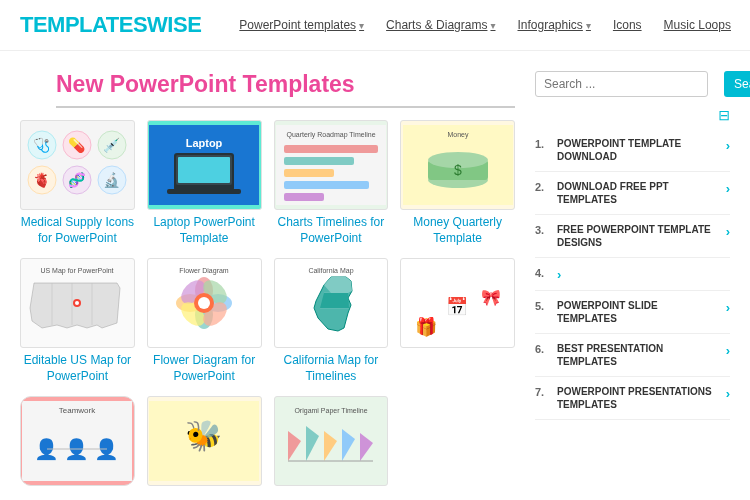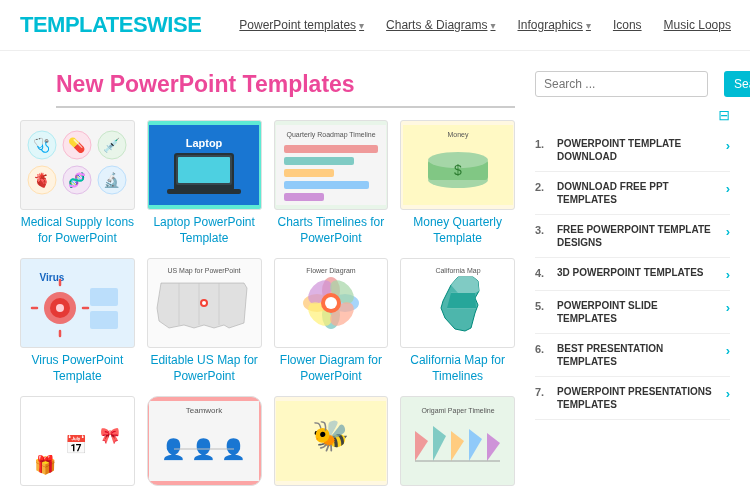--- a/index.html
+++ b/index.html
@@ -258,41 +258,20 @@
 
             <ellipse cx="55" cy="55" rx="30" ry="8" fill="#a5d6a7"></ellipse>
             <rect x="25" y="35" width="60" height="20" rx="3" fill="#81c784"></rect>
             <ellipse cx="55" cy="35" rx="30" ry="8" fill="#a5d6a7"></ellipse>
             <text x="55" y="50" text-anchor="middle" font-size="14" fill="#2e7d32">$</text>
           </svg>
         </div>
         <a class="template-link">Money Quarterly Template</a>
       </div>
 
-      <div class="template-item">
-        <div class="template-thumb thumb-virus">
-          <svg width="110" height="80" viewBox="0 0 110 80">
-            <rect width="110" height="80" fill="#e3f2fd"></rect>
-            <text x="30" y="18" text-anchor="middle" font-size="10" fill="#1565c0" font-weight="bold">Virus</text>
-
-            <circle cx="38" cy="45" r="16" fill="#ef5350" opacity="0.8"></circle>
-            <circle cx="38" cy="45" r="10" fill="#e53935"></circle>
-
-            <line x1="38" y1="22" x2="38" y2="17" stroke="#ef5350" stroke-width="2.5" stroke-linecap="round"></line>
-            <line x1="38" y1="68" x2="38" y2="73" stroke="#ef5350" stroke-width="2.5" stroke-linecap="round"></line>
-            <line x1="15" y1="45" x2="10" y2="45" stroke="#ef5350" stroke-width="2.5" stroke-linecap="round"></line>
-            <line x1="61" y1="45" x2="66" y2="45" stroke="#ef5350" stroke-width="2.5" stroke-linecap="round"></line>
-            <circle cx="38" cy="45" r="4" fill="#ffcdd2"></circle>
-
-            <rect x="68" y="25" width="28" height="18" rx="2" fill="#bbdefb"></rect>
-            <rect x="68" y="48" width="28" height="18" rx="2" fill="#bbdefb"></rect>
-          </svg>
-        </div>
-        <a class="template-link">Virus PowerPoint Template</a>
-      </div>
 
       <div class="template-item">
         <div class="template-thumb thumb-usmap">
           <svg width="110" height="80" viewBox="0 0 110 80">
             <rect width="110" height="80" fill="#fafafa"></rect>
             <text x="55" y="10" text-anchor="middle" font-size="7" fill="#555">US Map for PowerPoint</text>
 
             <path d="M12,20 L95,20 L98,25 L95,60 L80,65 L75,62 L65,65 L55,62 L45,65 L35,62 L20,65 L10,58 L8,45 L12,20 Z" fill="#e0e0e0" stroke="#9e9e9e" stroke-width="0.5"></path>
 
             <line x1="50" y1="20" x2="50" y2="62" stroke="#bdbdbd" stroke-width="0.5"></line>
@@ -421,21 +400,20 @@
         <span class="sidebar-item-label">DOWNLOAD FREE PPT TEMPLATES</span>
         <span class="sidebar-arrow">›</span>
       </li>
       <li class="sidebar-item">
         <span class="sidebar-num">3.</span>
         <span class="sidebar-item-label">FREE POWERPOINT TEMPLATE DESIGNS</span>
         <span class="sidebar-arrow">›</span>
       </li>
       <li class="sidebar-item">
         <span class="sidebar-num">4.</span>
-        <span class="sidebar-item-label">3D POWERPOINT TEMPLATES</span>
         <span class="sidebar-arrow">›</span>
       </li>
       <li class="sidebar-item">
         <span class="sidebar-num">5.</span>
         <span class="sidebar-item-label">POWERPOINT SLIDE TEMPLATES</span>
         <span class="sidebar-arrow">›</span>
       </li>
       <li class="sidebar-item">
         <span class="sidebar-num">6.</span>
         <span class="sidebar-item-label">BEST PRESENTATION TEMPLATES</span>

